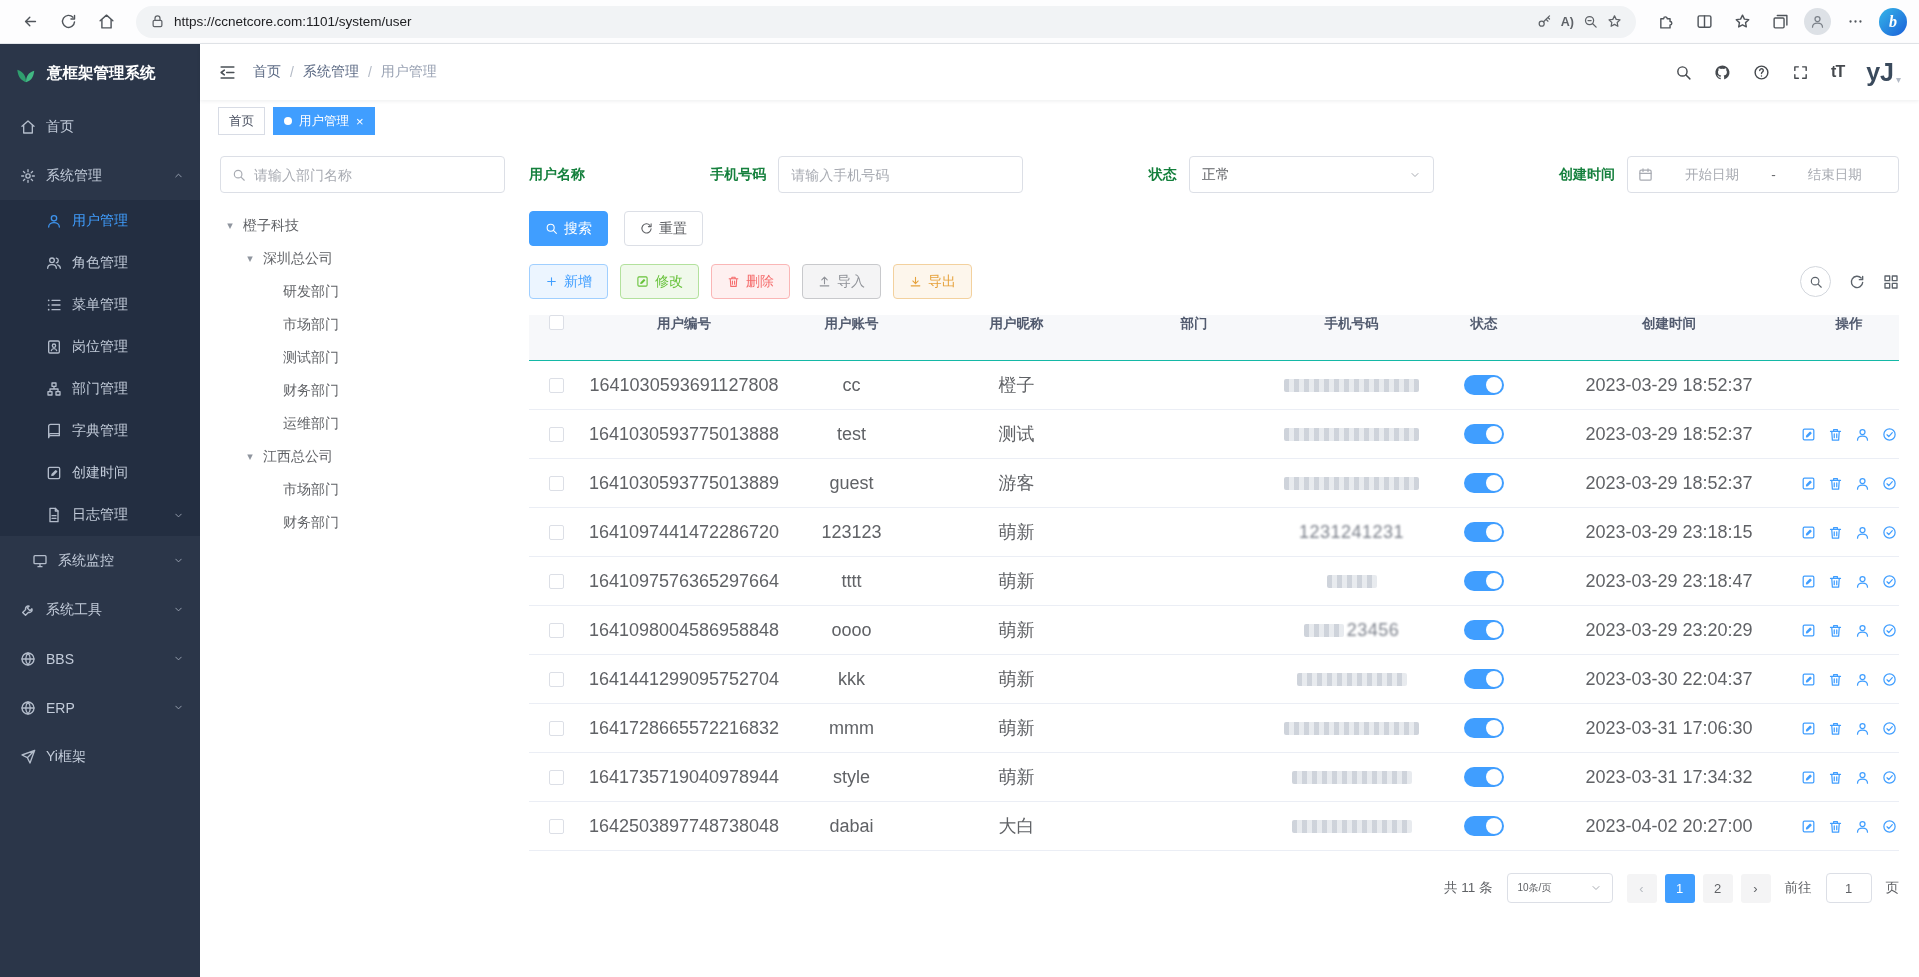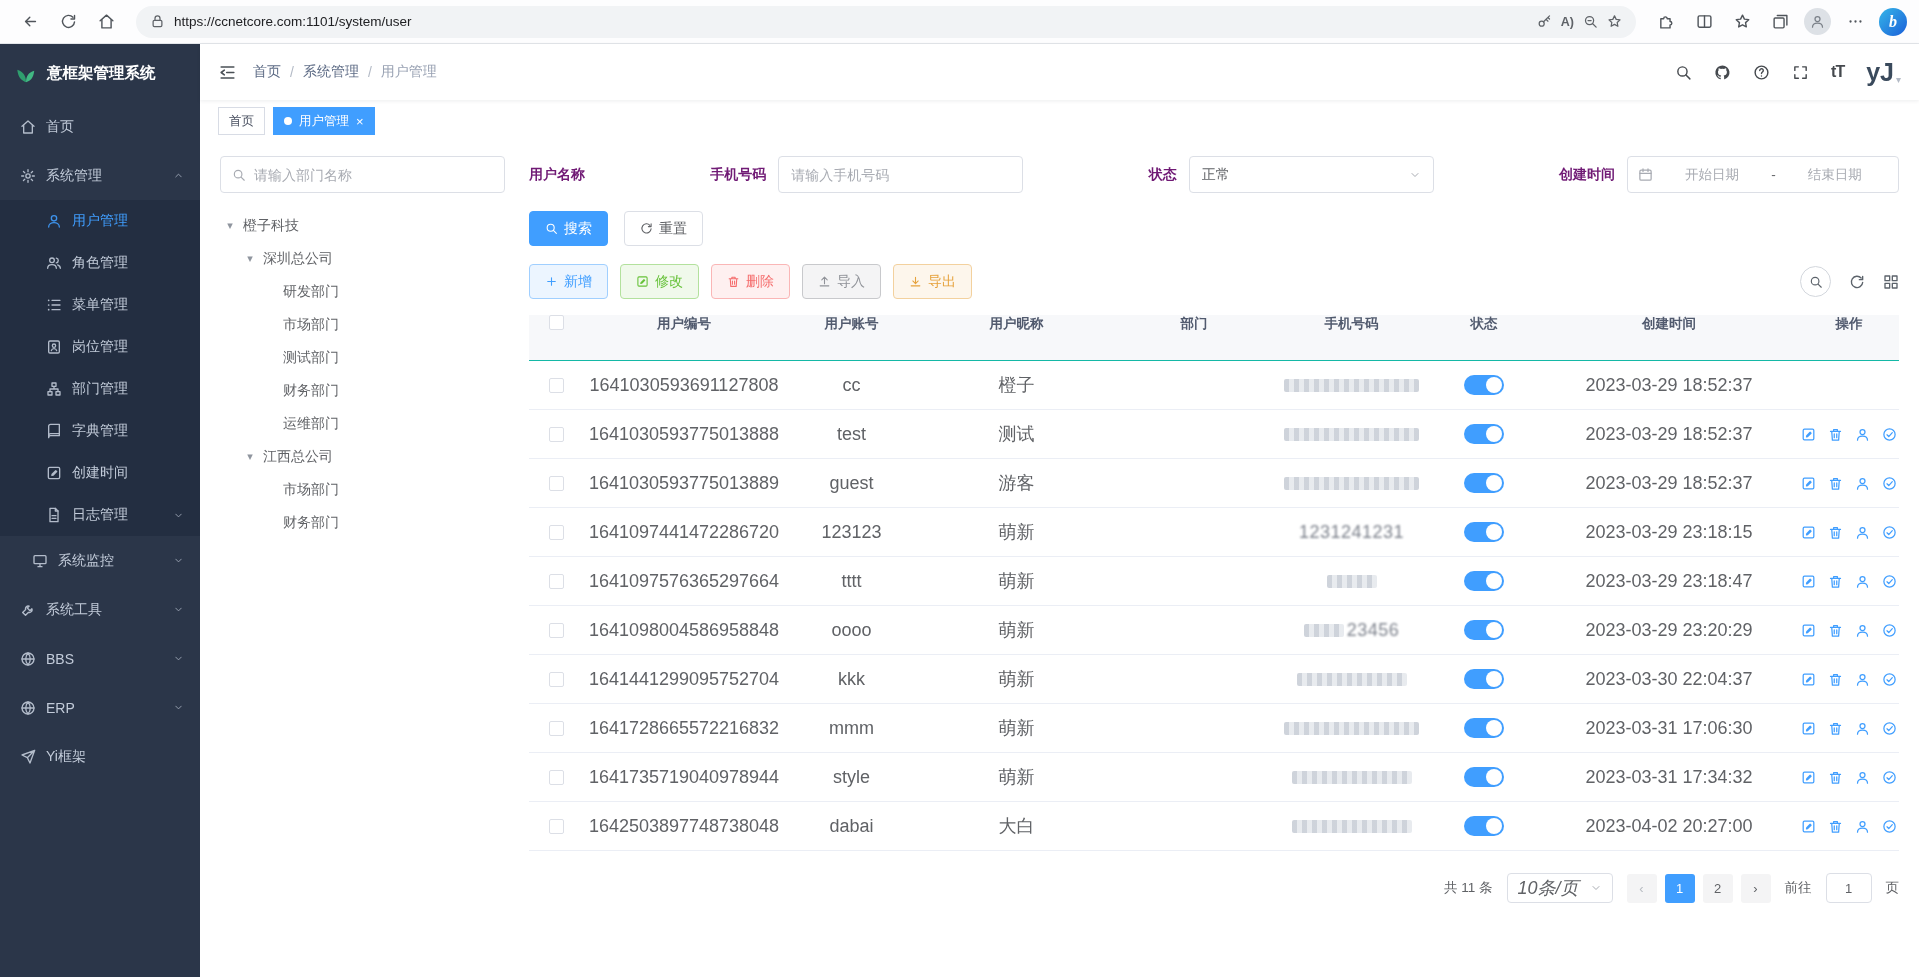--- a/index.html
+++ b/index.html
@@ -54,21 +54,21 @@
   .sinput { height:37px; border:1px solid #dcdfe6; border-radius:4px; display:flex; align-items:center; padding:0 11px; gap:8px; color:#a8abb2; }
   .sinput input { border:none; outline:none; flex:1; font-size:14px; color:#606266; background:transparent; min-width:0; }
   .sinput input::placeholder { color:#a8abb2; }
   .tree { margin-top:16px; font-size:14px; color:#606266; }
   .tnode { height:33px; display:flex; align-items:center; gap:7px; cursor:pointer; white-space:nowrap; }
   .tcaret { color:#8f959e; font-size:11px; width:12px; text-align:center; flex-shrink:0; }
 
   .rightpanel { flex:1; min-width:0; display:flex; flex-direction:column; }
   .filters { display:flex; align-items:center; justify-content:space-between; gap:10px; }
   .fgroup { display:flex; align-items:center; gap:12px; }
-  .flabel { font-weight:bold; color:#701a75; white-space:nowrap; }
+  .flabel { font-weight:bold; color:#15803d; white-space:nowrap; }
   .finput { width:245px; height:37px; border:1px solid #dcdfe6; border-radius:4px; padding:0 12px; font-size:14px; color:#606266; background:#fff; outline:none; }
   .finput::placeholder { color:#a8abb2; }
   .fselect { width:245px; height:37px; border:1px solid #dcdfe6; border-radius:4px; display:flex; align-items:center; justify-content:space-between; padding:0 12px; color:#606266; cursor:pointer; background:#fff; }
   .fselect .caret, .psel .caret { color:#a8abb2; font-size:12px; display:flex; }
   .fdate { width:272px; height:37px; border:1px solid #dcdfe6; border-radius:4px; display:flex; align-items:center; padding:0 10px; gap:6px; font-size:13.5px; color:#a8abb2; cursor:pointer; }
   .fdate .dph { flex:1; text-align:center; }
   .fdate .dsep { color:#606266; }
   .fdate .cal { font-size:15px; display:flex; }
 
   .btnrow { margin-top:18px; display:flex; gap:16px; }
@@ -93,21 +93,21 @@
   .c0{width:55px}.c1{width:200px}.c2{width:135px}.c3{width:195px}.c4{width:160px}.c5{width:155px}.c6{width:110px}.c7{width:260px}.c8{flex:1}
   .cb { width:15px; height:15px; border:1px solid #dcdfe6; border-radius:2px; background:#fff; cursor:pointer; flex-shrink:0; }
   .switch { width:40px; height:20px; border-radius:10px; background:#409eff; position:relative; cursor:pointer; flex-shrink:0; }
   .switch::after { content:""; position:absolute; right:2px; top:2px; width:16px; height:16px; background:#fff; border-radius:50%; }
   .smudge { height:13px; border-radius:2px; background:repeating-linear-gradient(90deg,#ccd1d9 0 5px,#e7eaee 5px 10px); opacity:.95; flex-shrink:0; }
   .blurtext { filter:blur(1.3px); color:#7d828c; letter-spacing:.5px; }
   .ops { display:flex; gap:12px; color:#409eff; font-size:15px; }
   .ops > span { display:flex; cursor:pointer; }
 
   .pager { margin-top:22px; display:flex; justify-content:flex-end; align-items:center; gap:14px; font-size:13.5px; color:#606266; padding-bottom:12px; }
-  .psel { width:106px; height:30px; border:1px solid #dcdfe6; border-radius:4px; display:flex; align-items:center; justify-content:space-between; padding:0 10px; cursor:pointer; font-size:18px;font-style:italic; }
+  .psel { width:106px; height:30px; border:1px solid #dcdfe6; border-radius:4px; display:flex; align-items:center; justify-content:space-between; padding:0 10px; cursor:pointer; font-size:10px; }
   .pages { display:flex; gap:8px; align-items:center; }
   .pbtn { min-width:30px; height:29px; background:#f4f4f5; border-radius:3px; display:flex; align-items:center; justify-content:center; color:#606266; cursor:pointer; font-size:13px; padding:0 4px; }
   .pbtn.active { background:#409eff; color:#fff; }
   .pbtn.dim { color:#b8bcc2; }
   .ginput { width:46px; height:30px; border:1px solid #dcdfe6; border-radius:4px; text-align:center; font-size:13px; color:#606266; outline:none; }
 </style>
 </head>
 <body>
 
 <svg width="0" height="0" style="position:absolute">

